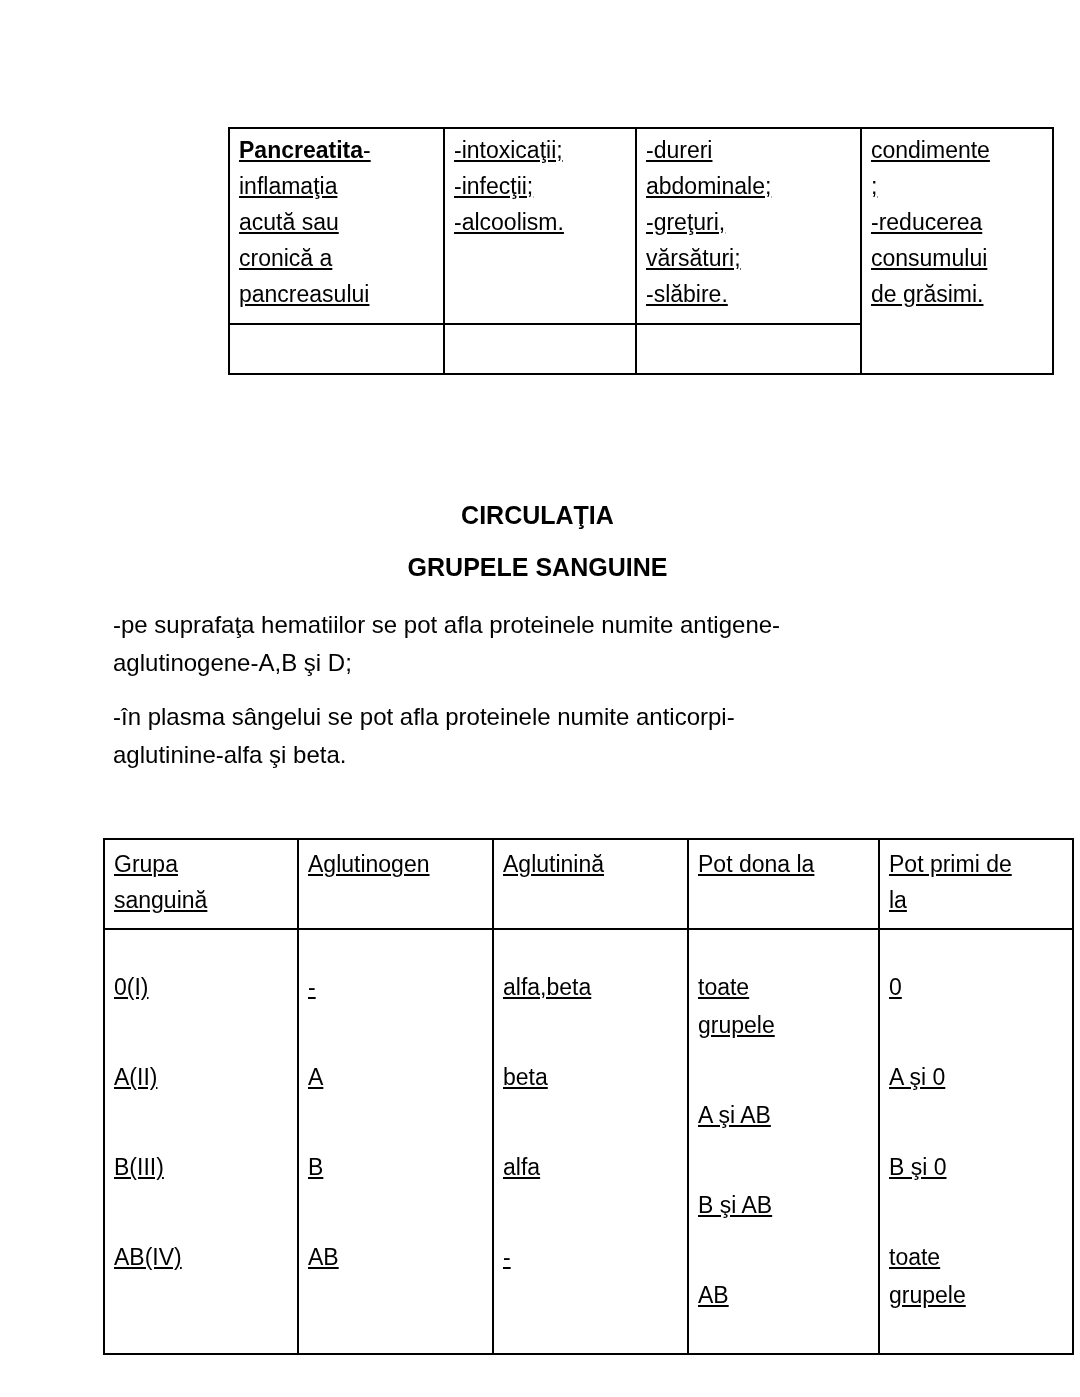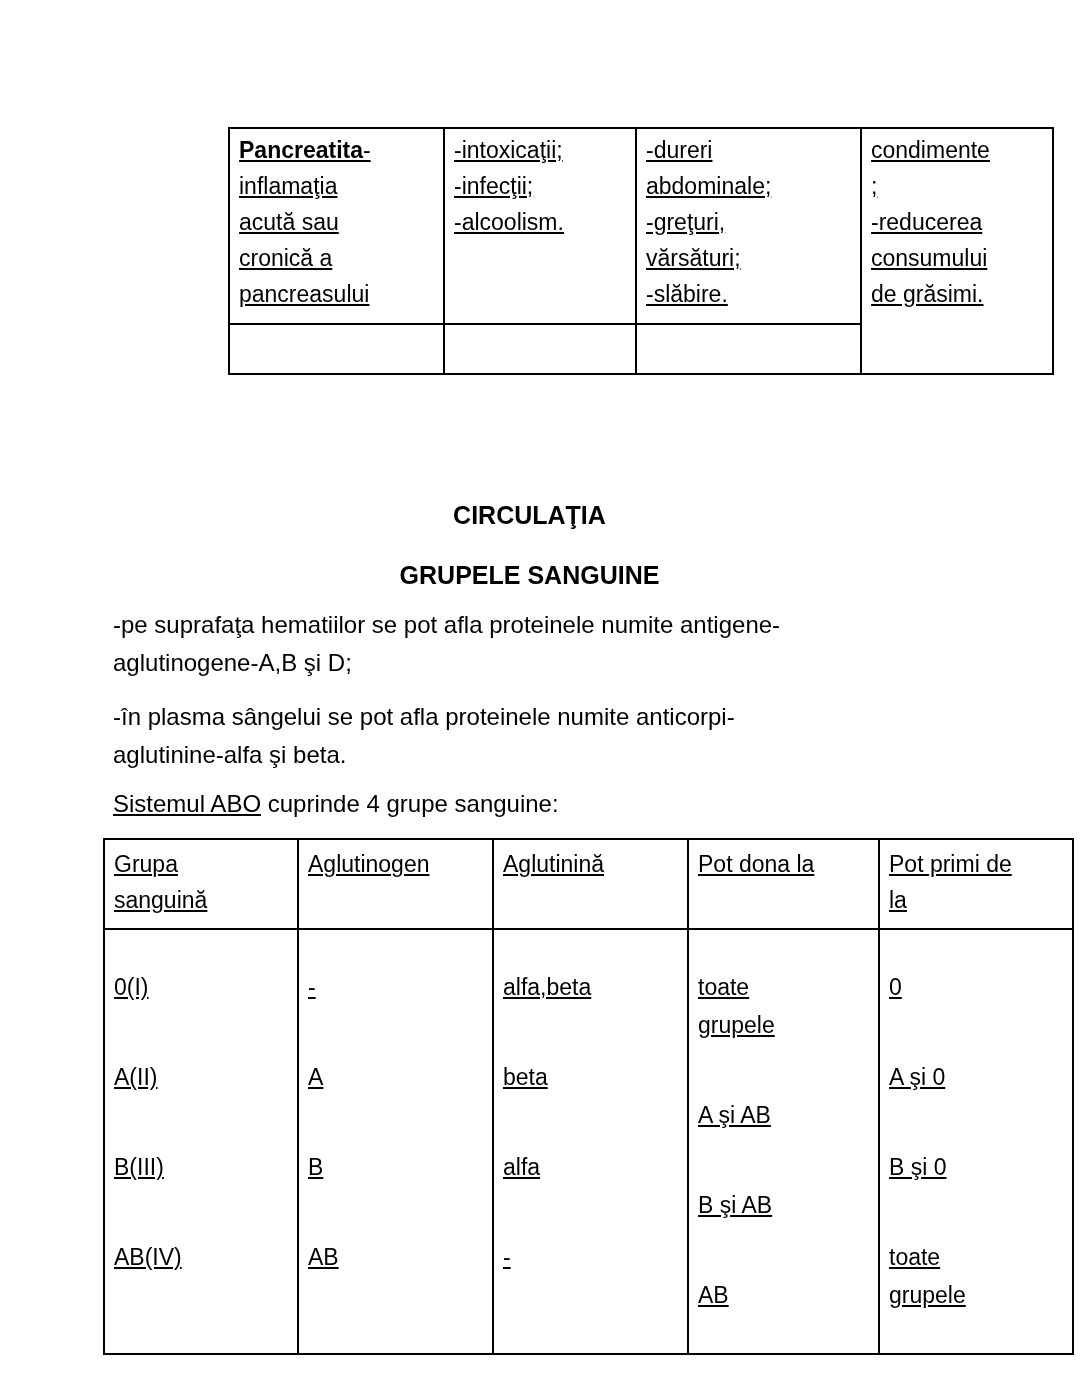--- a/index.html
+++ b/index.html
@@ -27,26 +27,26 @@
   .t1 .c1 { width: 195px; }
   .t1 .c2 { width: 172px; }
   .t1 .c3 { width: 205px; border-radius: 6px; }
   .t1 .c4 { width: 172px; }
   .t1 .row-main td { height: 188px; }
   .t1 .row-empty td { height: 42px; }
   .bold { font-weight: bold; }
 
   
   .title-wrap {
-    position: absolute; left: 95px; width: 869px;
+    position: absolute; left: 103px; width: 869px;
     text-align: center; font-weight: bold; font-size: 25px; line-height: 30px;
     margin: 0;
   }
   .title-1 { top: 500px; }
-  .title-2 { top: 552px; margin-top: 8px; }
+  .title-2 { top: 552px; }
 
   
   .para {
     position: absolute; left: 113px; width: 860px;
     font-size: 24px; line-height: 38px;
     white-space: pre-line; margin: 0;
   }
   .para-1 { top: 606px; }
   .para-2 { top: 698px; }
   .para-3 { top: 785px; }
@@ -105,21 +105,20 @@
   </tbody>
     </table>
 
   <h1 class="title-wrap title-1">CIRCULAŢIA</h1>
   <h2 class="title-wrap title-2">GRUPELE SANGUINE</h2>
 
   <p class="para para-2">-în plasma sângelui se pot afla proteinele numite anticorpi-
 aglutinine-alfa şi beta.</p>
   <p class="para para-1">-pe suprafaţa hematiilor se pot afla proteinele numite antigene-
 aglutinogene-A,B şi D;</p>
-  <p class="para para-3"><span class="u">Sistemul ABO</span><span> cuprinde 4 grupe sanguine:</span></p>
 
   <table class="t2">
     <colgroup>
         <col class="c1">
         <col class="c2">
         <col class="c3">
         <col class="c4">
         <col class="c5">
       </colgroup>
     <tbody>

